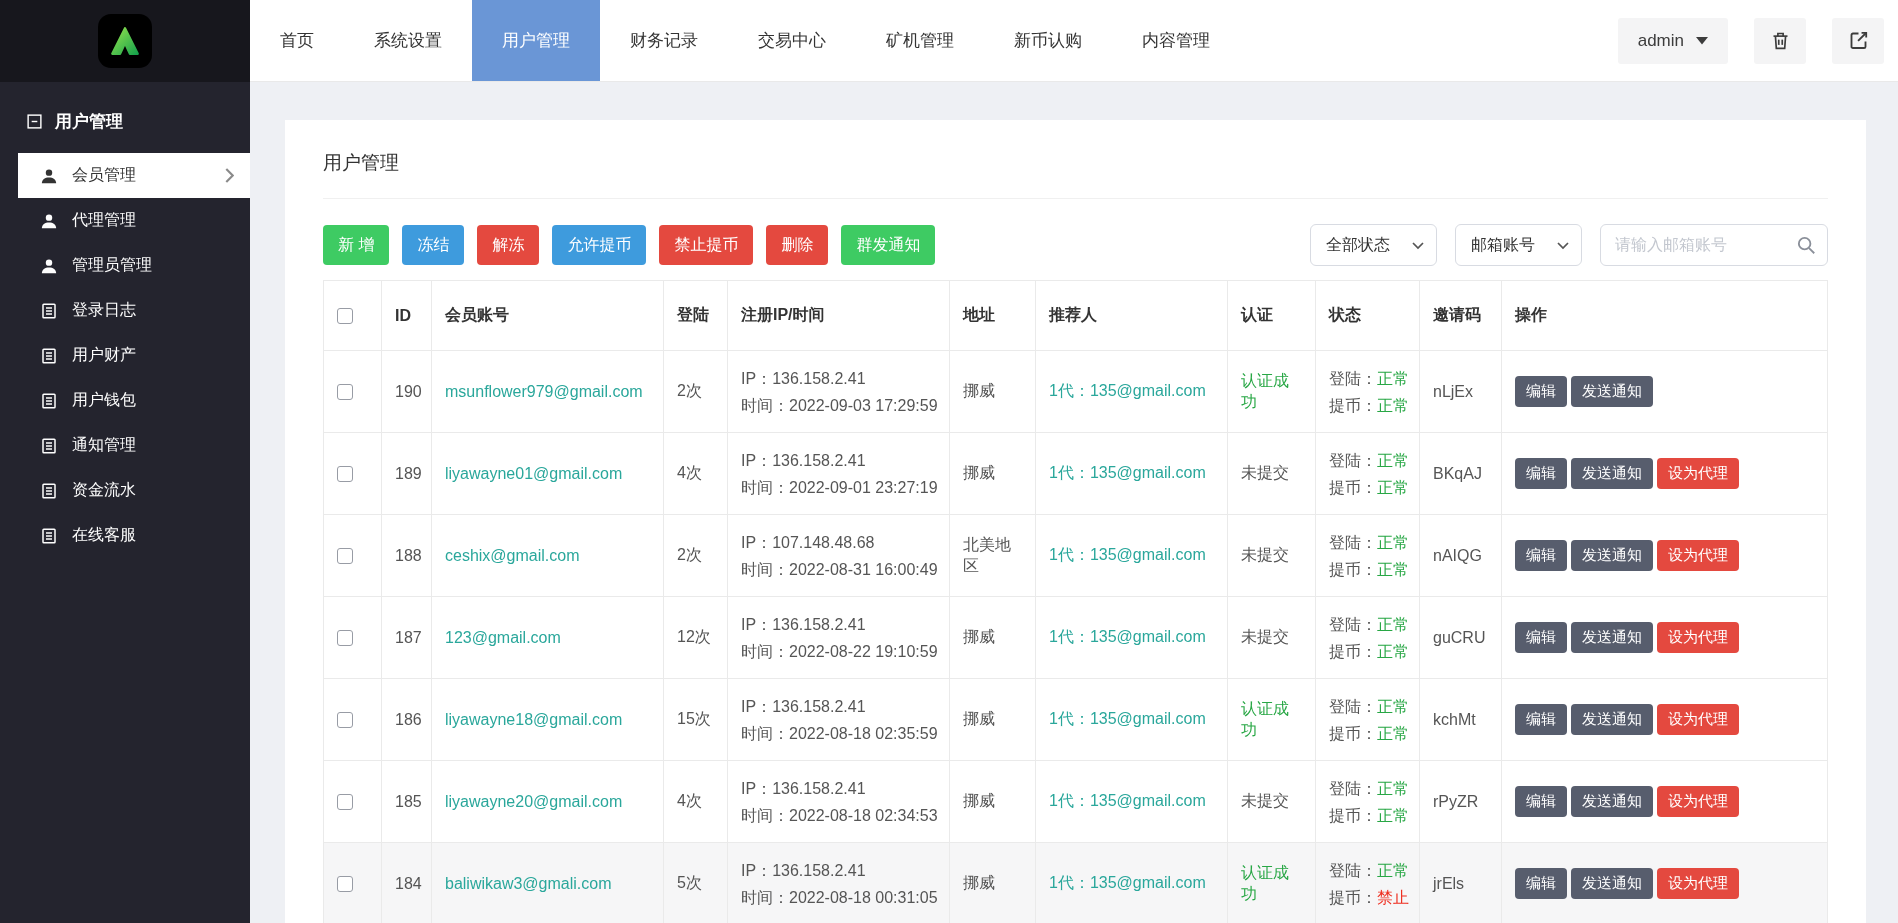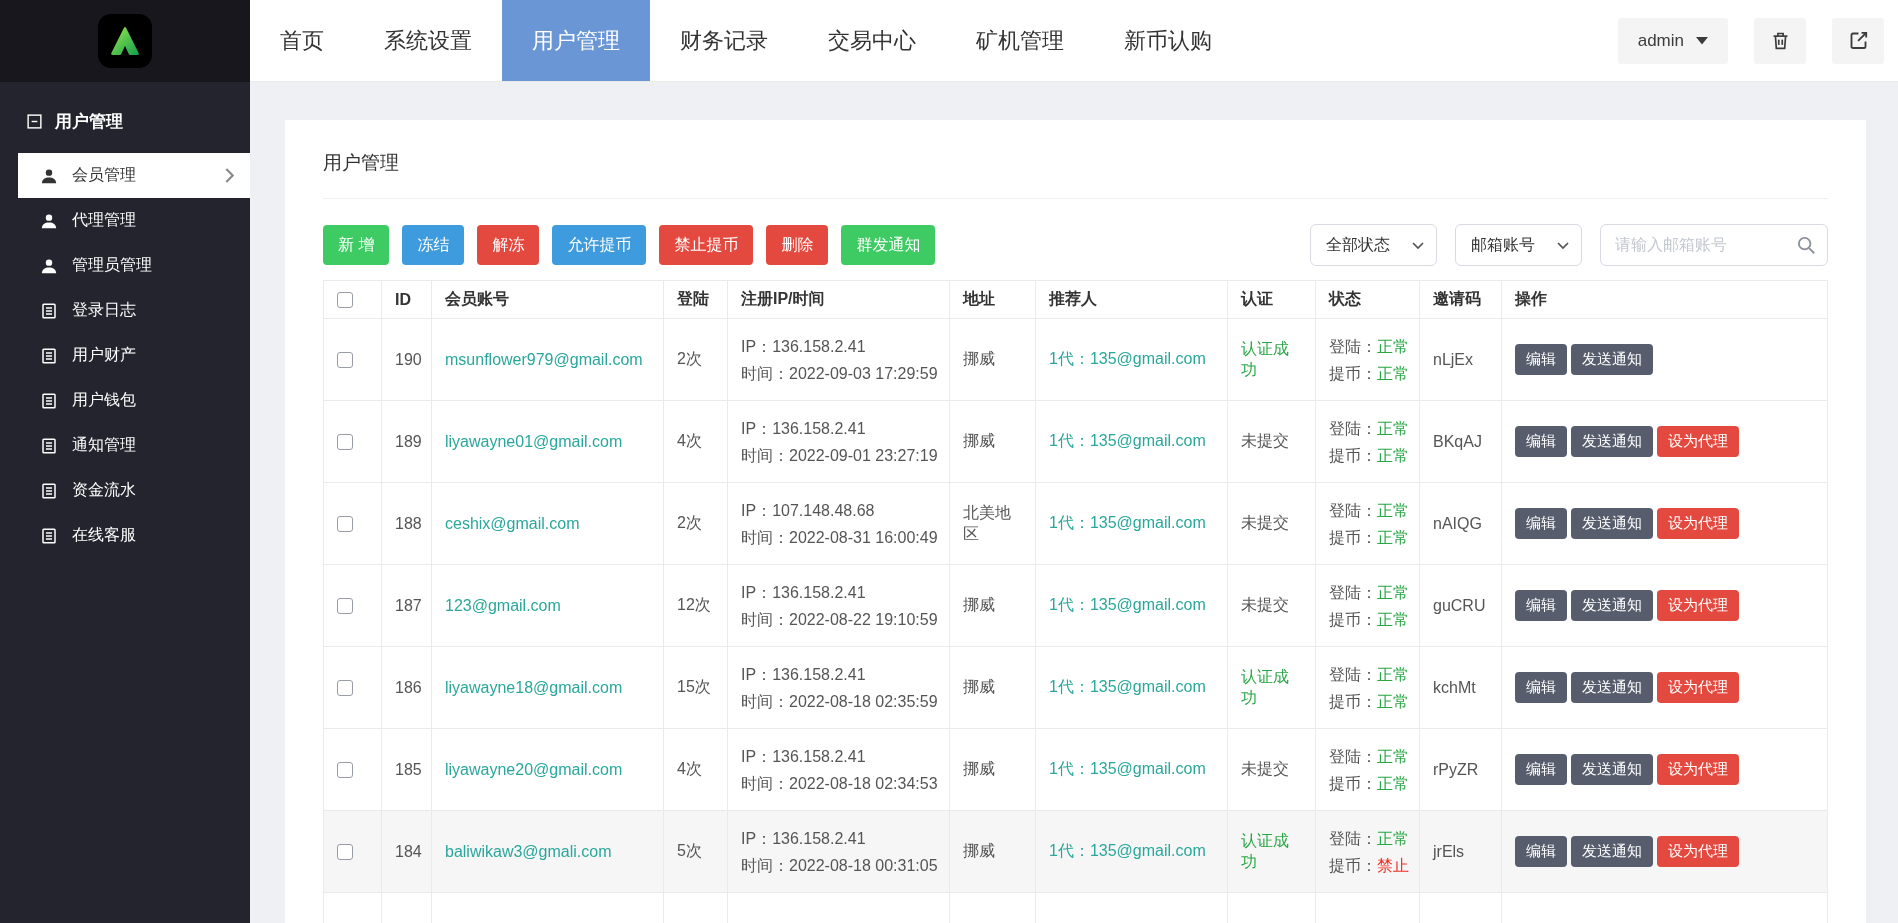--- a/index.html
+++ b/index.html
@@ -17,21 +17,21 @@
   .side-item .s-icon { width:18px; height:18px; margin-right:14px; display:flex; align-items:center; }
   .side-item .s-icon svg { width:18px; height:18px; }
   .side-item.active { background:#fff; color:#333; margin-left:18px; padding-left:22px; }
   .side-item .chevron { position:absolute; right:16px; top:15px; display:none; }
   .side-item.active .chevron { display:block; }
 
   
   .main { flex:1; display:flex; flex-direction:column; min-width:0; }
   .topbar { height:82px; flex-shrink:0; background:#fff; display:flex; align-items:stretch; border-bottom:1px solid #e9e9e9; }
   .tabs { display:flex; }
-  .tab { padding:0 30px; display:flex; align-items:center; font-size:22px; color:#333; cursor:pointer; white-space:nowrap; }
+  .tab { padding:0 30px; display:flex; align-items:center; font-size:17px; color:#333; cursor:pointer; white-space:nowrap; }
   .tab.active { background:#6a96d6; color:#fff; }
   .top-right { margin-left:auto; display:flex; align-items:center; gap:26px; padding-right:14px; }
   .admin-btn { background:#f4f4f5; height:46px; padding:0 20px; display:flex; align-items:center; gap:12px; border-radius:3px; font-size:17px; color:#3c3c3c; cursor:pointer; border:none; }
   .icon-btn { background:#f4f4f5; width:52px; height:46px; display:flex; align-items:center; justify-content:center; border-radius:3px; cursor:pointer; border:none; }
 
   
   .content { flex:1; padding:38px 32px 0 35px; overflow:hidden; }
   .card { background:#fff; padding:30px 38px 0 38px; height:100%; }
   .page-title { font-size:19px; font-weight:500; color:#333; }
   .title-divider { margin-top:22px; border-bottom:1px solid #f0f0f0; }
@@ -46,21 +46,21 @@
   .filters { margin-left:auto; display:flex; align-items:center; gap:18px; }
   .select-box { height:42px; min-width:122px; border:1px solid #d8dbe2; border-radius:6px; background:#fff; display:flex; align-items:center; justify-content:space-between; gap:22px; padding:0 12px 0 15px; font-size:16px; color:#333; cursor:pointer; }
   .search-box { position:relative; }
   .search-box input { width:228px; height:42px; border:1px solid #d8dbe2; border-radius:6px; padding:0 42px 0 14px; font-size:16px; color:#333; outline:none; }
   .search-box input::placeholder { color:#c3c7cf; }
   .search-icon { position:absolute; right:11px; top:10px; cursor:pointer; }
 
   
   table { width:100%; border-collapse:collapse; margin-top:14px; font-size:16px; color:#555; table-layout:fixed; }
   th, td { border:1px solid #eaeaea; vertical-align:middle; text-align:left; }
-  th { font-weight:bold; color:#333; padding:8px 13px; background:#fff; white-space:nowrap; }
+  th { font-weight:bold; color:#333; padding:24px 13px; background:#fff; white-space:nowrap; }
   td { padding:12px 13px; }
   tr.data-row { height:82px; }
   tr.highlight td { background:#f6f6f7; }
 
   .cb { width:16px; height:16px; border:1px solid #989ca5; border-radius:3px; background:#fff; cursor:pointer; }
   .email-link, .referrer { color:#2aa79b; cursor:pointer; word-break:break-all; }
   .two-line div { line-height:27px; white-space:nowrap; }
   .auth-ok { color:#28a745; }
   .val-ok { color:#28a745; }
   .val-ban { color:#ee2f21; }
@@ -245,20 +245,23 @@
           </div>
 
   <div class="tab">
             <span>矿机管理</span>
           </div>
 
   <div class="tab">
             <span>新币认购</span>
           </div>
 
+  <div class="tab">
+            <span>内容管理</span>
+          </div>
 </nav>
       <div class="top-right">
         <button class="admin-btn">
           <span>admin</span>
           <svg width="12" height="9" viewBox="0 0 12 8">
               <path d="M0 0.5h12L6 8z" fill="#3c3c3c"></path>
             </svg>
         </button>
         <button class="icon-btn">
           <svg width="21" height="21" viewBox="0 0 24 24" fill="none" stroke="#3c3c3c" stroke-width="1.9">

